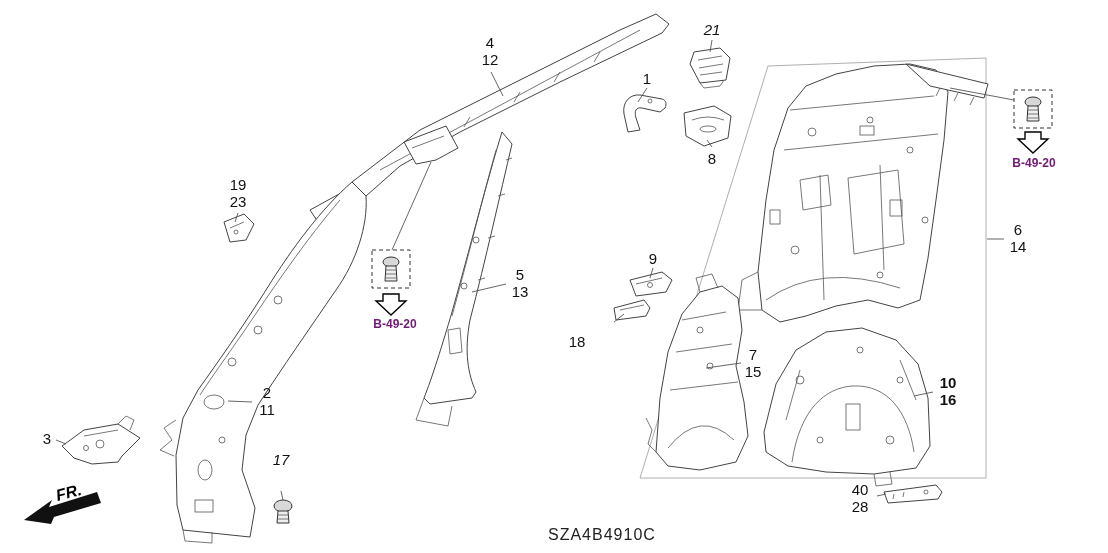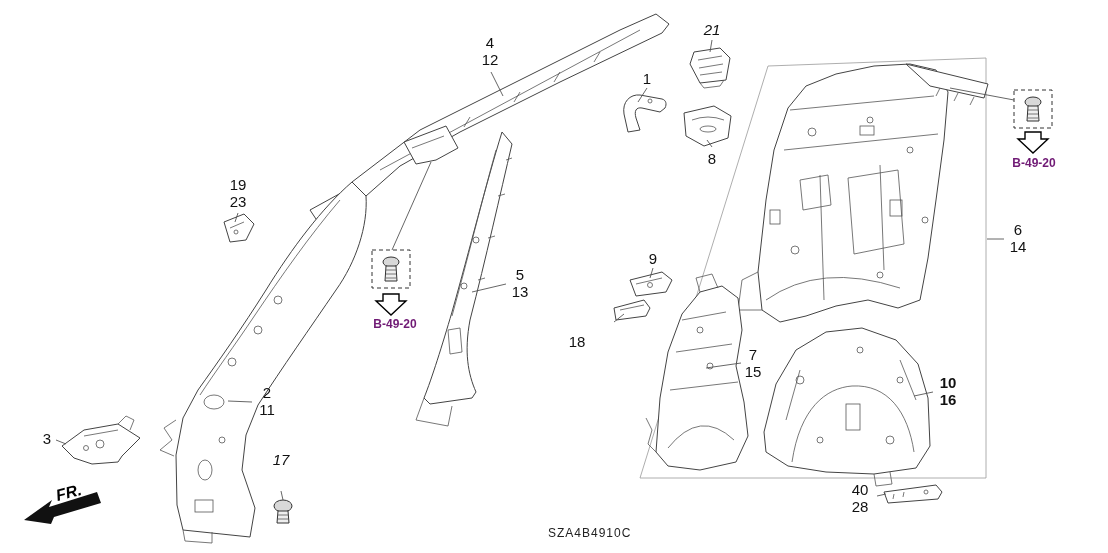--- a/index.html
+++ b/index.html
@@ -14,21 +14,21 @@
   }
   .ref-label{
     position:absolute;transform:translateX(-50%);font-weight:bold;
     font-size:12px;color:#701a75;white-space:nowrap;
   }
   #fr-label{
     position:absolute;left:56px;top:484px;font-weight:bold;font-style:italic;
     font-size:16px;color:#000;transform:rotate(-14deg);
   }
   #diagram-code{
-    position:absolute;left:548px;top:526px;font-size:12px;letter-spacing:1px;color:#222;
+    position:absolute;left:548px;top:526px;font-size:16px;letter-spacing:1px;color:#222;
   }
   .part{fill:#fff;stroke:#444;stroke-width:1;}
   .detail{fill:none;stroke:#555;stroke-width:0.8;}
   .leader{stroke:#555;stroke-width:0.9;fill:none;}
   .bound{fill:none;stroke:#999;stroke-width:0.8;}
   .dashedbox{fill:none;stroke:#333;stroke-width:1;stroke-dasharray:4 3;}
   .hollow-arrow{fill:#fff;stroke:#000;stroke-width:1.4;}
   .bolt-head{fill:#d8d8d8;stroke:#333;stroke-width:1;}
   .bolt-shaft{fill:#eee;stroke:#333;stroke-width:1;}
 </style>

